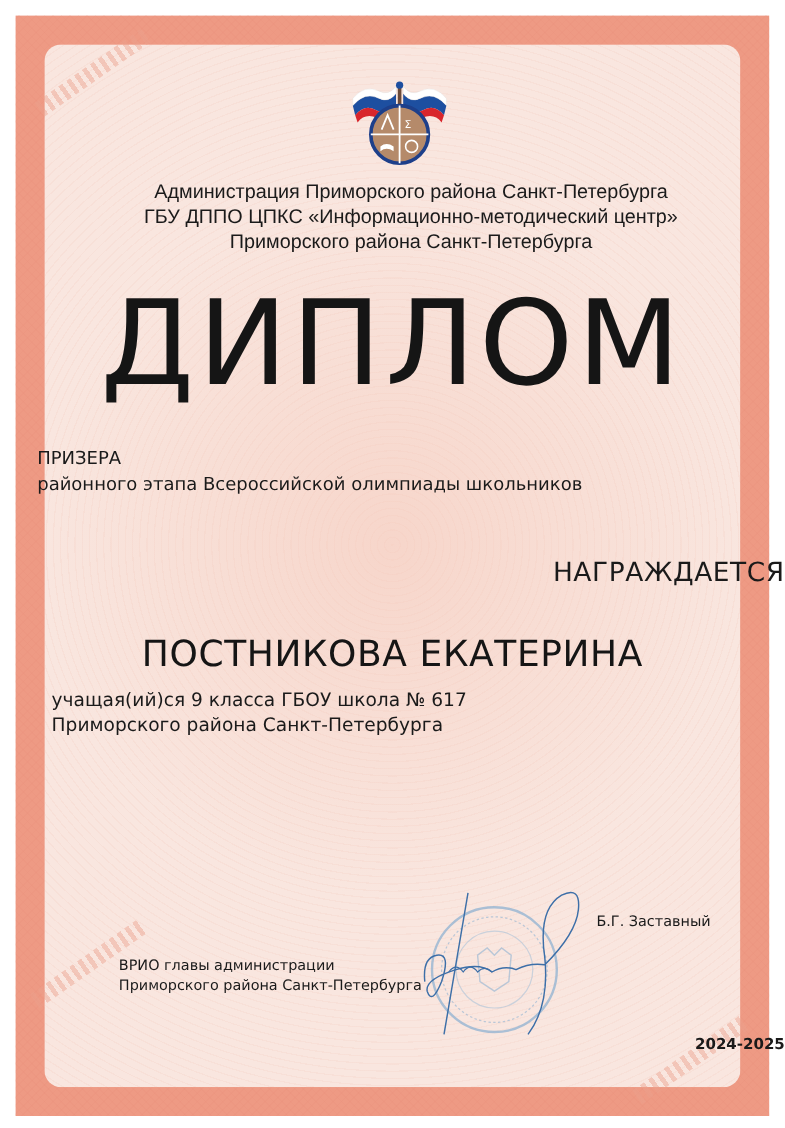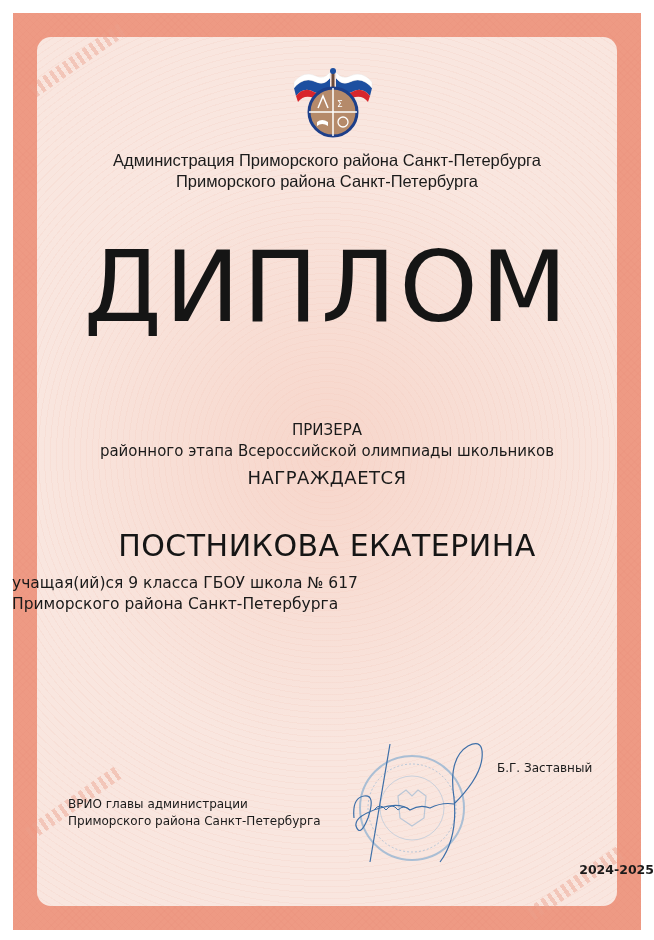--- a/index.html
+++ b/index.html
@@ -82,34 +82,32 @@
       line-height: 110px;
       color: #151515;
       transform: scaleX(1.02);
     }
 
     .subtitle {
       position: absolute;
       left: 0;
       width: 654px;
       top: 372px;
-      text-align: center;
       font-family: "DejaVu Sans", sans-serif;
       font-size: 15px;
       line-height: 21px;
-      margin-top: 48px;
     }
 
     .awarded {
       position: absolute;
       left: 0;
       width: 654px;
       top: 467px;
-      text-align: center;
-      font-size: 18px;
+      text-align: right;
+      font-size: 22px;
       line-height: 22px;
       letter-spacing: 0.5px;
     }
 
     .name {
       position: absolute;
       left: 0;
       width: 654px;
       top: 527px;
       text-align: center;
@@ -159,21 +157,21 @@
     }
 
     .stamp {
       position: absolute;
       left: 350px;
       top: 738px;
       width: 140px;
       height: 130px;
     }
 
-    .line { display: block; }
+    .line { display: block; padding-left: 31px; }
   </style>
 </head>
 <body>
 
 <div class="sheet">
   <div class="sheet-inner"></div>
   <div class="corner-band corner-tl"></div>
   <div class="corner-band corner-br"></div>
   <div class="corner-band corner-bl"></div>
 </div>
@@ -196,20 +194,21 @@
     <line x1="19" y1="46" x2="67" y2="46" stroke="#ffffff" stroke-width="1.5"></line>
     <path d="M28 42 L33 30 L38 42" fill="none" stroke="#fff" stroke-width="1.5"></path>
     <text x="47" y="41" font-size="9" fill="#fff" font-family="DejaVu Sans, sans-serif">Σ</text>
     <path d="M27 56 Q32 52 38 56 L38 60 Q32 56 27 60 Z" fill="#fff"></path>
     <circle cx="53" cy="56" r="5" fill="none" stroke="#fff" stroke-width="1.3"></circle>
   </svg>
 </div>
 
 <div class="org">
   <span class="line">Администрация Приморского района Санкт-Петербурга</span>
+  <span class="line">ГБУ ДППО ЦПКС «Информационно-методический центр»</span>
   <span class="line">Приморского района Санкт-Петербурга</span>
 </div>
 
 <div class="title">ДИПЛОМ</div>
 
 <div class="subtitle">
   <span class="line">ПРИЗЕРА</span>
   <span class="line">районного этапа Всероссийской олимпиады школьников</span>
 </div>
 

